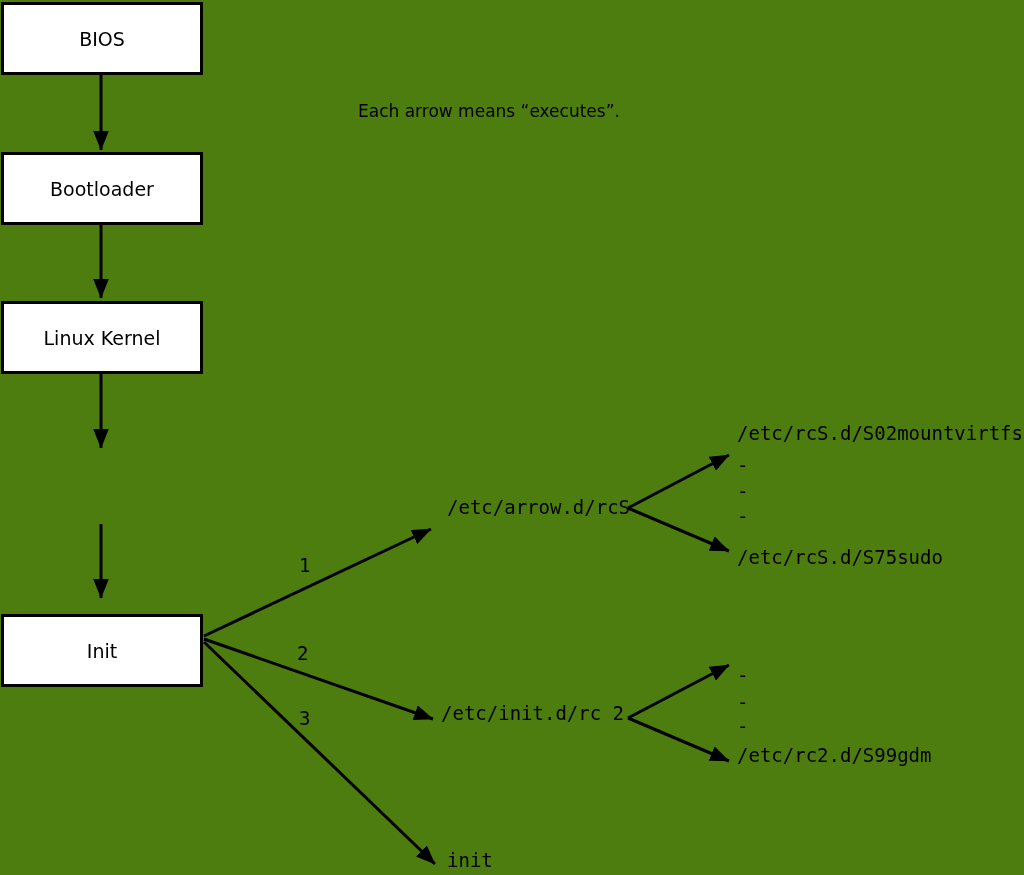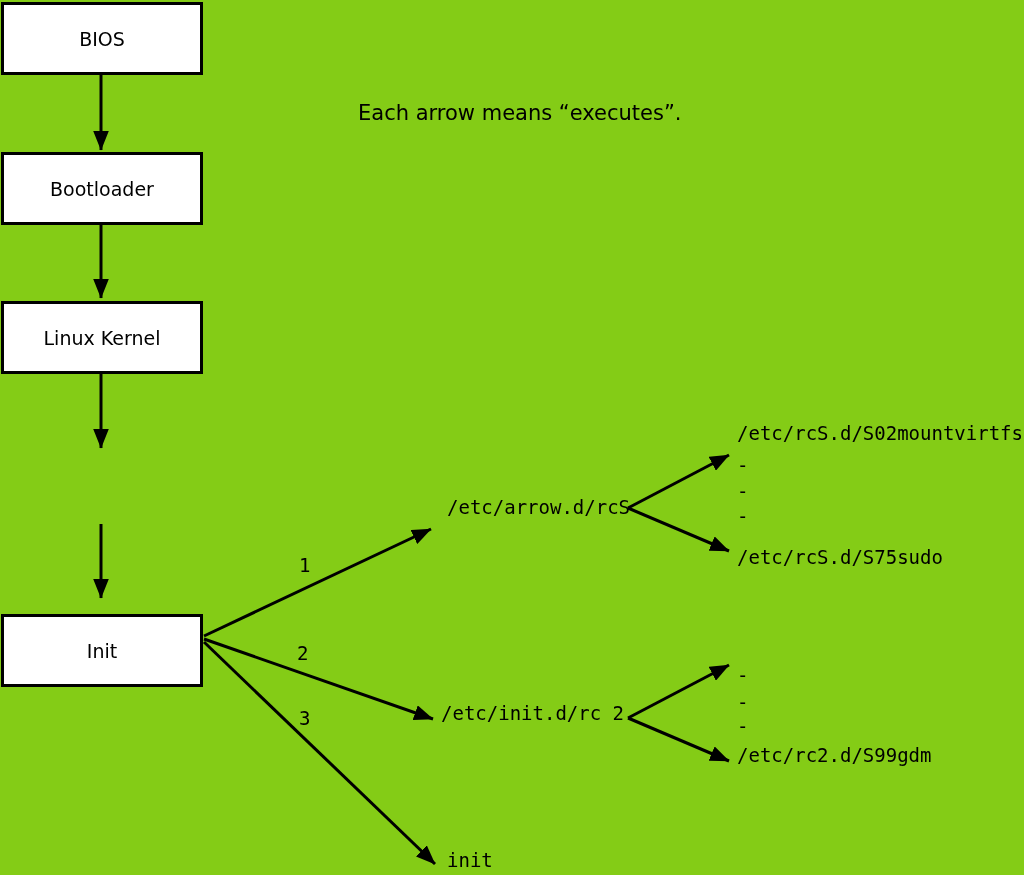--- a/index.html
+++ b/index.html
@@ -5,21 +5,21 @@
   html, body {
     margin: 0;
     padding: 0;
     background: #ffffff;
     font-family: "DejaVu Sans", "Liberation Sans", sans-serif;
   }
   .stage {
     position: relative;
     width: 1024px;
     height: 875px;
-    background: #84cc16;
+    background: #4d7c0f;
     overflow: hidden;
   }
   .arrows-layer {
     position: absolute;
     left: 0;
     top: 0;
     width: 1024px;
     height: 875px;
   }
   .node-box {
@@ -33,21 +33,21 @@
     display: flex;
     align-items: center;
     justify-content: center;
     font-size: 19px;
     color: #000000;
   }
   .caption {
     position: absolute;
     left: 358px;
     top: 101px;
-    font-size: 21px;
+    font-size: 17px;
     color: #000000;
     white-space: pre;
   }
   .mono {
     position: absolute;
     font-family: "DejaVu Sans Mono", "Liberation Mono", monospace;
     font-size: 19px;
     line-height: 1;
     color: #000000;
     white-space: pre;

